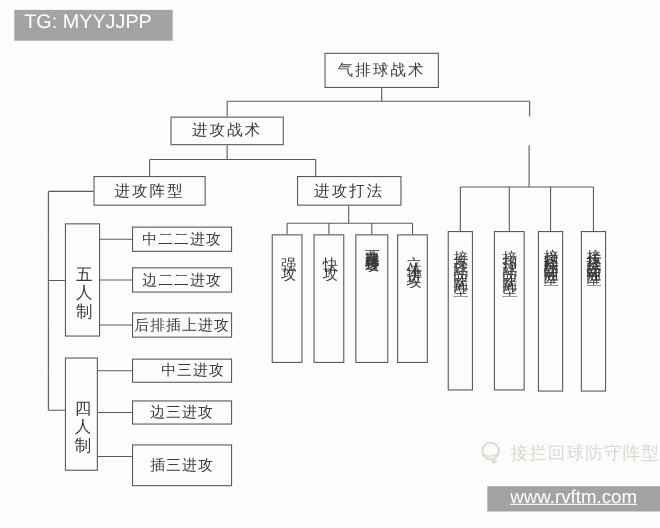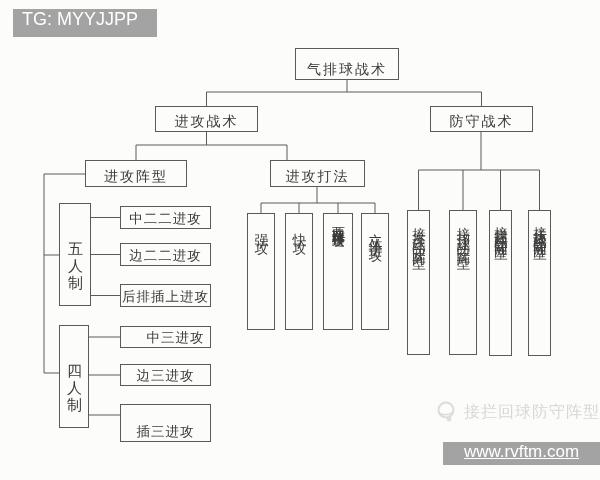--- a/index.html
+++ b/index.html
@@ -13,21 +13,21 @@
          display:flex;align-items:flex-start;}
   .badge.tl{left:13px;top:9px;width:135px;height:28px;font-size:18px;padding-left:9px;}
   .badge.br{left:443px;top:442px;width:157px;height:23px;font-size:17px;justify-content:center;text-decoration:underline;}
 
   
   svg.wires{position:absolute;left:0;top:0;}
 
   
   .node{position:absolute;border:1px solid #5a5a5a;color:#3a3a3a;box-sizing:border-box;
         display:flex;align-items:center;justify-content:center;background:transparent;}
-  .hnode{font-size:14px;letter-spacing:2px;white-space:nowrap;align-items:flex-end;}
+  .hnode{font-size:14px;letter-spacing:2px;white-space:nowrap;}
   .hnode.small{font-size:13.5px;letter-spacing:1px;}
   .vnode{align-items:flex-start;}
   .vnode span{writing-mode:vertical-rl;text-orientation:upright;font-size:14px;}
 
   
   .n-root{left:295px;top:48px;width:104px;height:32px;}
   .n-off{left:155px;top:106px;width:103px;height:26px;}
   .n-def{left:430px;top:106px;width:103px;height:26px;}
   .n-form{left:85px;top:160px;width:102px;height:27px;}
   .n-play{left:270px;top:160px;width:95px;height:27px;}
@@ -80,23 +80,20 @@
   </div>
   <div class="badge br">
     <span>www.rvftm.com</span>
   </div>
 
   <div class="node hnode n-root">
     <span>气排球战术</span>
   </div>
   <div class="node hnode n-off">
     <span>进攻战术</span>
-  </div>
-  <div class="node hnode n-def">
-    <span>防守战术</span>
   </div>
   <div class="node hnode n-form">
     <span>进攻阵型</span>
   </div>
   <div class="node hnode n-play">
     <span>进攻打法</span>
   </div>
 
   <div class="node vnode n-five">
     <span>五人制</span>

